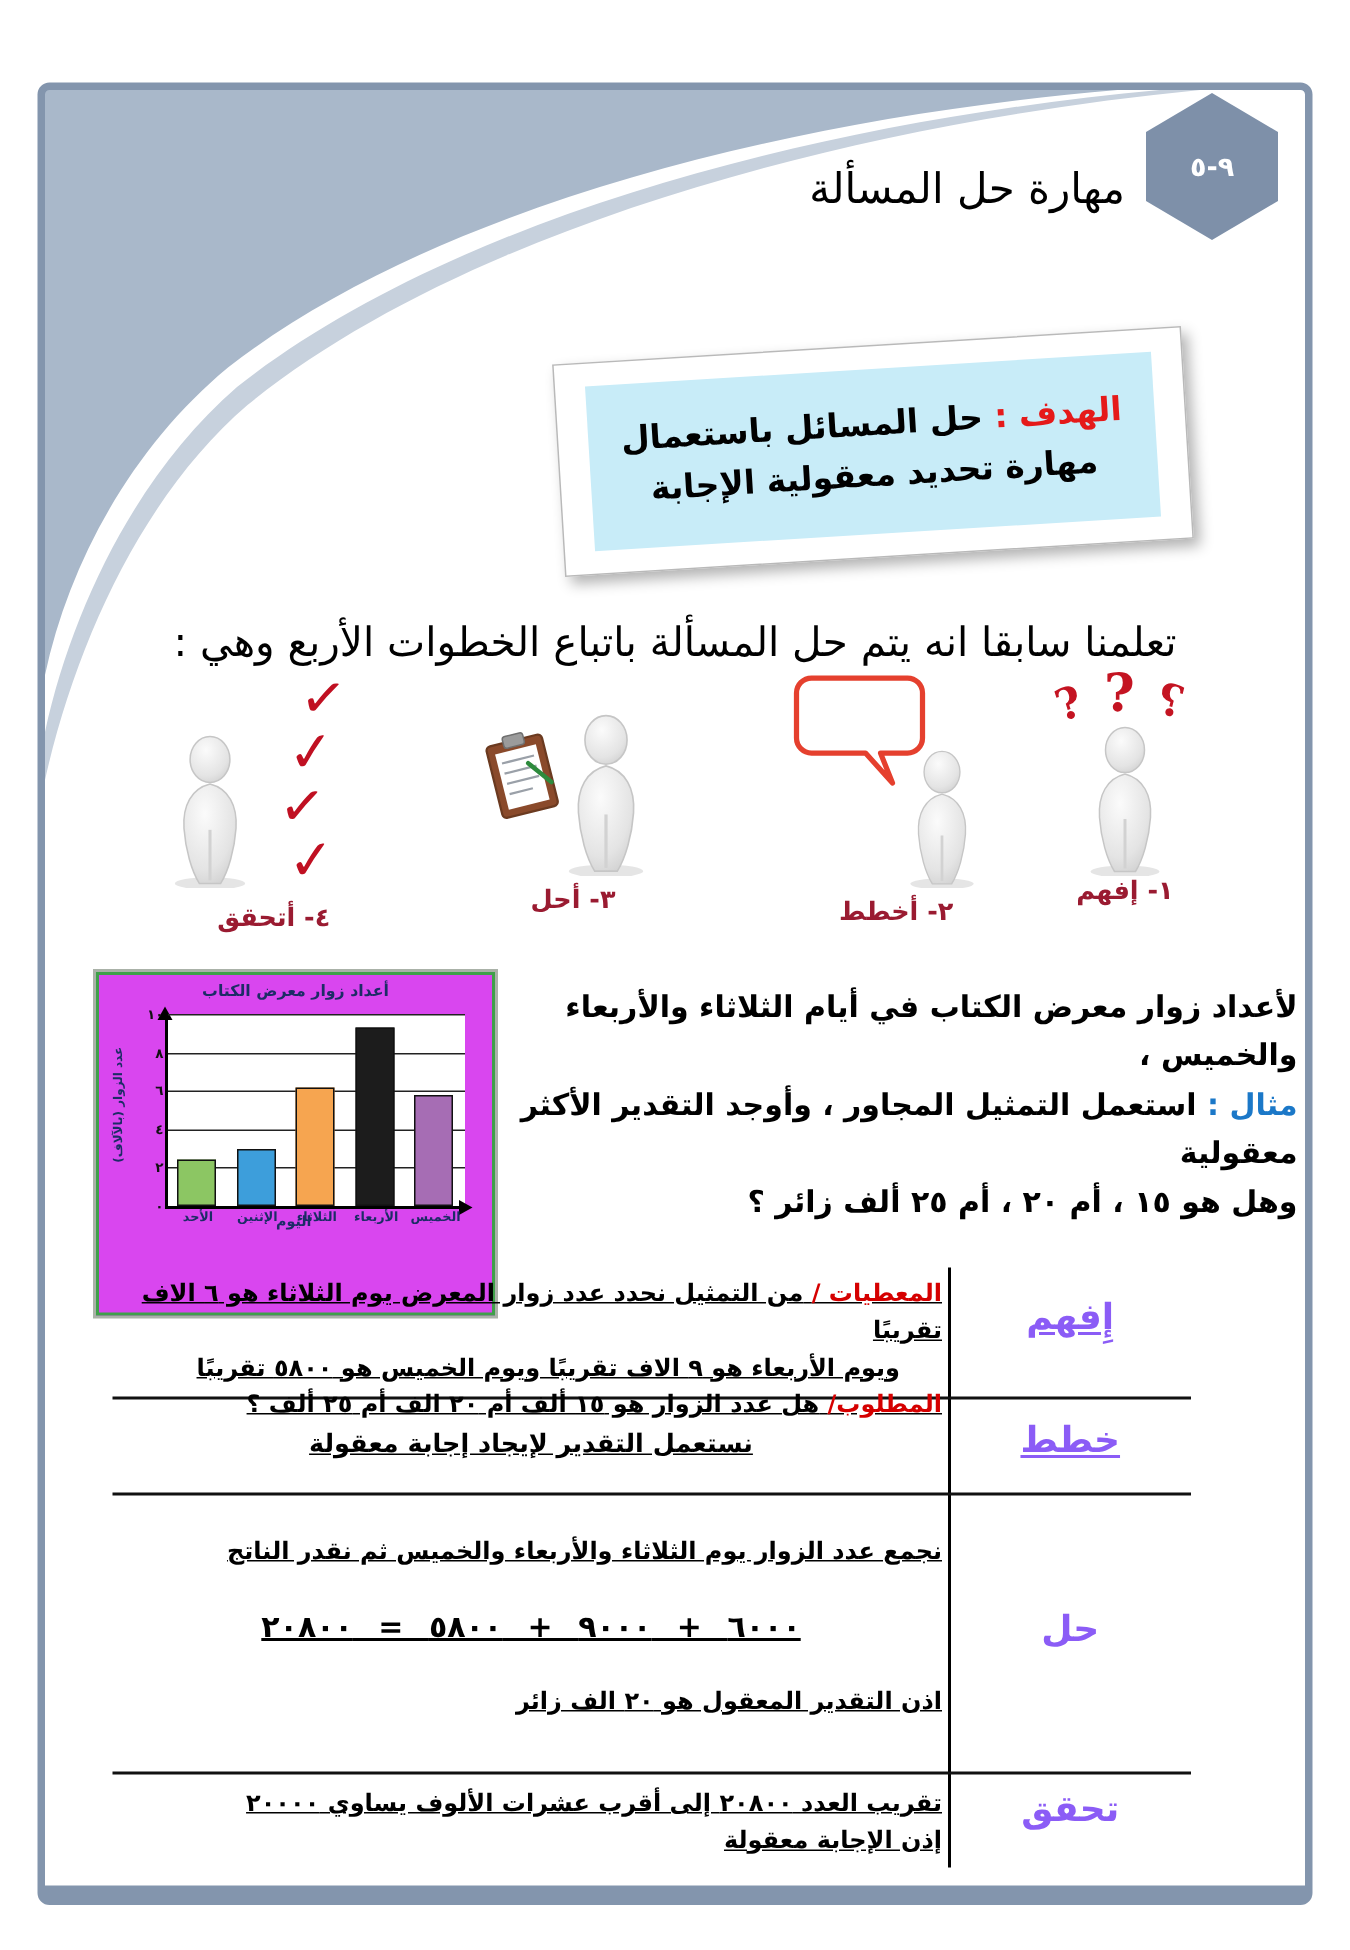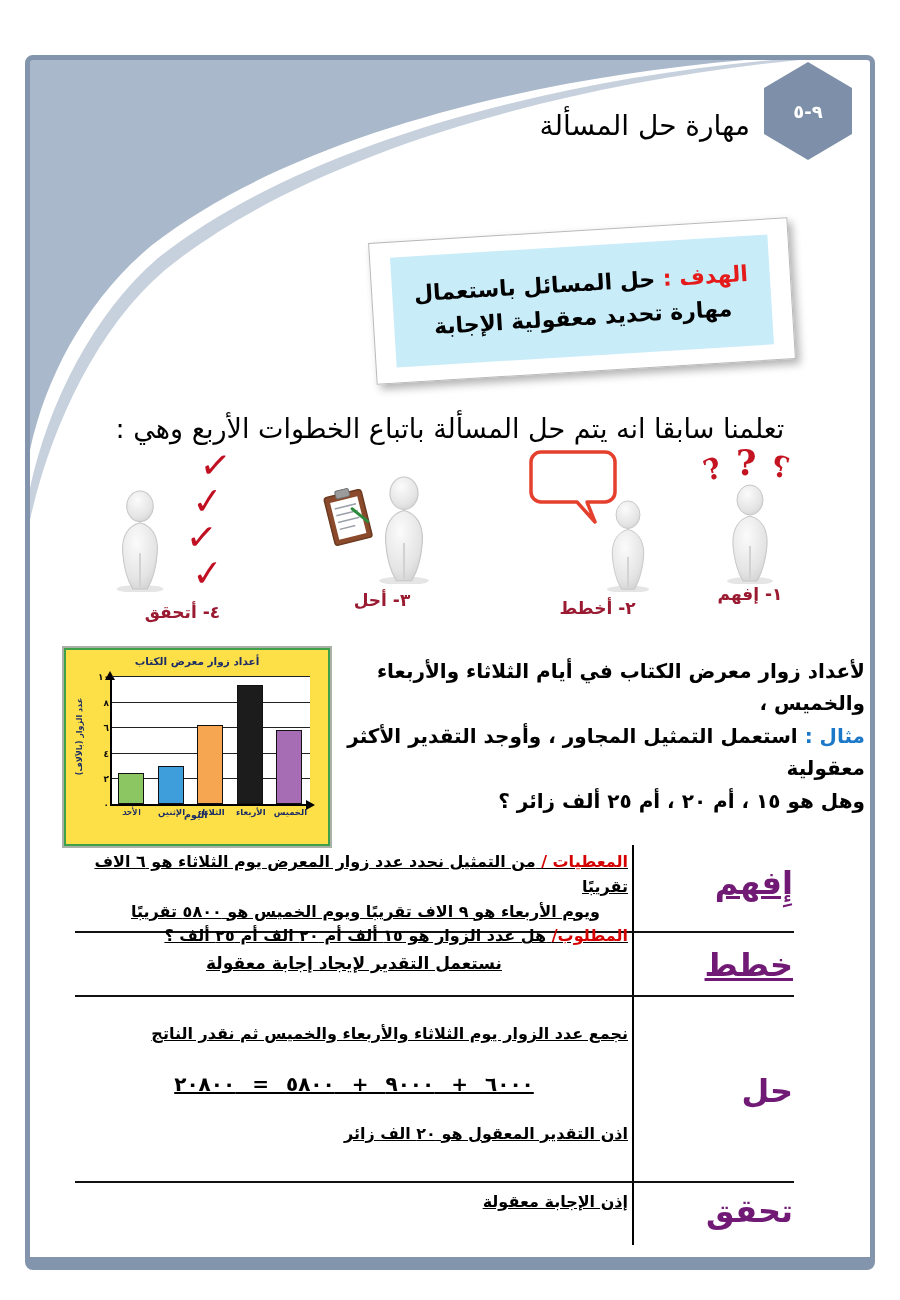--- a/index.html
+++ b/index.html
@@ -18,21 +18,21 @@
         font-size:22px;font-weight:bold;text-align:center;line-height:1.55;padding:4px 10px;box-sizing:border-box;}
   .note-label{color:#e51a1a;}
   .intro{position:absolute;left:0;right:0;top:393px;text-align:center;font-size:27px;color:#000;z-index:7;margin-top:20px;}
   
   .figure{position:absolute;z-index:7;}
   .figure .person{position:absolute;}
   .steplabel-cap{position:absolute;left:0;width:100%;text-align:center;color:#9a1b31;font-weight:bold;font-size:17px;}
   .qmark{position:absolute;color:#c41422;font-family:"DejaVu Serif",serif;font-weight:bold;z-index:2;}
   .check-glyph{position:absolute;color:#c01022;font-weight:bold;font-size:37px;}
   
-  .chart{position:absolute;left:64px;top:648px;width:266px;height:198px;background:#fde047;
+  .chart{position:absolute;left:64px;top:648px;width:266px;height:229px;background:#d946ef;
          border:2px solid #3fa04a;box-shadow:0 0 0 2px #aab2a8;box-sizing:border-box;z-index:7;direction:ltr;}
   .chart-title{margin-top:5px;text-align:center;font-size:10.5px;font-weight:bold;color:#1c2c66;}
   .plot{position:absolute;left:44px;top:26px;width:198px;height:128px;background:#fff;
         border-left:2px solid #000;border-bottom:2px solid #000;}
   .gridline{position:absolute;left:0;right:0;height:1px;background:#222;}
   .bar{position:absolute;bottom:0;width:26px;border:1px solid #111;box-sizing:border-box;}
   .ytick{position:absolute;left:-17px;width:14px;text-align:right;font-size:9px;font-weight:bold;color:#111;}
   .xtick{position:absolute;top:131px;width:44px;text-align:center;font-size:8.5px;font-weight:bold;color:#1c2c66;}
   .yarrow{position:absolute;left:-7px;top:-10px;width:0;height:0;border:5px solid transparent;border-bottom:9px solid #000;}
   .xarrow{position:absolute;right:-10px;bottom:-6px;width:0;height:0;border:5px solid transparent;border-left:9px solid #000;}
@@ -45,22 +45,22 @@
   .blue{color:#1b78c8;}
   .sol-line{margin-top:20px;}
   
   .soltable{position:absolute;inset:0;z-index:7;}
   .vline{position:absolute;left:632px;top:845px;width:2px;height:400px;background:#000;}
   .hline{position:absolute;left:75px;width:719px;height:2px;background:#111;}
   .tcell{position:absolute;left:80px;width:548px;font-weight:bold;font-size:16px;color:#000;
          text-align:right;line-height:1.55;text-decoration:underline;}
   .red{color:#d50000;}
   .ind{padding-right:28px;}
-  .steplabel{position:absolute;left:634px;width:159px;text-align:right;font-weight:bold;
-             color:#701a75;font-size:32px;}
+  .steplabel{position:absolute;left:634px;width:159px;text-align:center;font-weight:bold;
+             color:#8b5cf6;font-size:24px;}
   .u{text-decoration:underline;}
   .equation{text-align:center;font-size:20px;word-spacing:10px;margin:22px 0;}
 </style>
 </head>
 <body>
 
 <div class="page">
 
   <svg class="swoosh" width="900" height="1300" viewBox="0 0 900 1300">
     <path d="M30 60 L800 60 C545 85 300 160 165 270 C95 330 50 430 30 520 Z" fill="#c7d1dd"></path>
@@ -165,21 +165,21 @@
         <span class="ytick" style="bottom: 19.6px;">٢</span>
         <div class="gridline" style="bottom: 50.2px;"></div>
         <span class="ytick" style="bottom: 45.2px;">٤</span>
         <div class="gridline" style="bottom: 75.8px;"></div>
         <span class="ytick" style="bottom: 70.8px;">٦</span>
         <div class="gridline" style="bottom: 101.4px;"></div>
         <span class="ytick" style="bottom: 96.4px;">٨</span>
         <div class="gridline" style="bottom: 127px;"></div>
         <span class="ytick" style="bottom: 122px;">١٠</span>
         <div class="bar" style="left: 6px; height: 30.72px; background: rgb(140, 198, 99);"></div>
-        <span class="xtick" style="left: -2px; font-family: Liberation Mono, monospace;">الأحد</span>
+        <span class="xtick" style="left: -2px;">الأحد</span>
         <div class="bar" style="left: 45.6px; height: 38.4px; background: rgb(61, 158, 219);"></div>
         <span class="xtick" style="left: 37.6px;">الإثنين</span>
         <div class="bar" style="left: 85.2px; height: 79.36px; background: rgb(246, 165, 80);"></div>
         <span class="xtick" style="left: 77.2px;">الثلاثاء</span>
         <div class="bar" style="left: 124.8px; height: 119.04px; background: rgb(28, 28, 28);"></div>
         <span class="xtick" style="left: 116.8px;">الأربعاء</span>
         <div class="bar" style="left: 164.4px; height: 74.24px; background: rgb(166, 109, 180);"></div>
         <span class="xtick" style="left: 156.4px;">الخميس</span>
       </div>
     <div class="chart-xlabel">اليوم</div>
@@ -215,18 +215,19 @@
     <div class="steplabel u" style="top:946px;">خطط</div>
 
     <div class="tcell" style="top:1022px;">
       <div>نجمع عدد الزوار يوم الثلاثاء والأربعاء والخميس ثم نقدر الناتج</div>
       <div class="equation">٦٠٠٠ + ٩٠٠٠ + ٥٨٠٠ = ٢٠٨٠٠</div>
       <div>اذن التقدير المعقول هو ٢٠ الف زائر</div>
     </div>
     <div class="steplabel" style="top:1072px;">حل</div>
 
     <div class="tcell" style="top:1190px;">
+      <div>تقريب العدد ٢٠٨٠٠ إلى أقرب عشرات الألوف يساوي ٢٠٠٠٠</div>
       <div>إذن الإجابة معقولة</div>
     </div>
     <div class="steplabel" style="top:1192px;">تحقق</div>
   </div>
 
 </div>
 
 </body></html>

